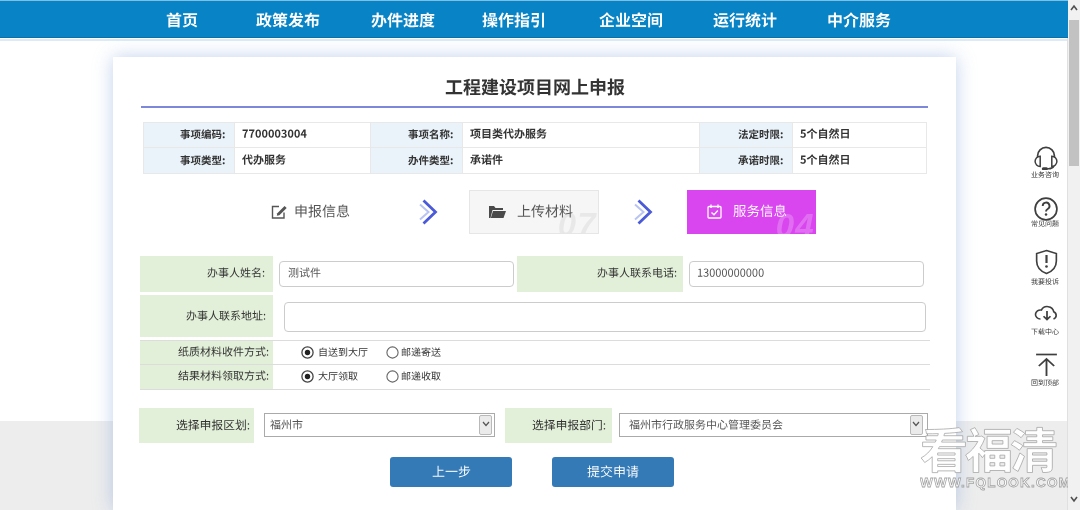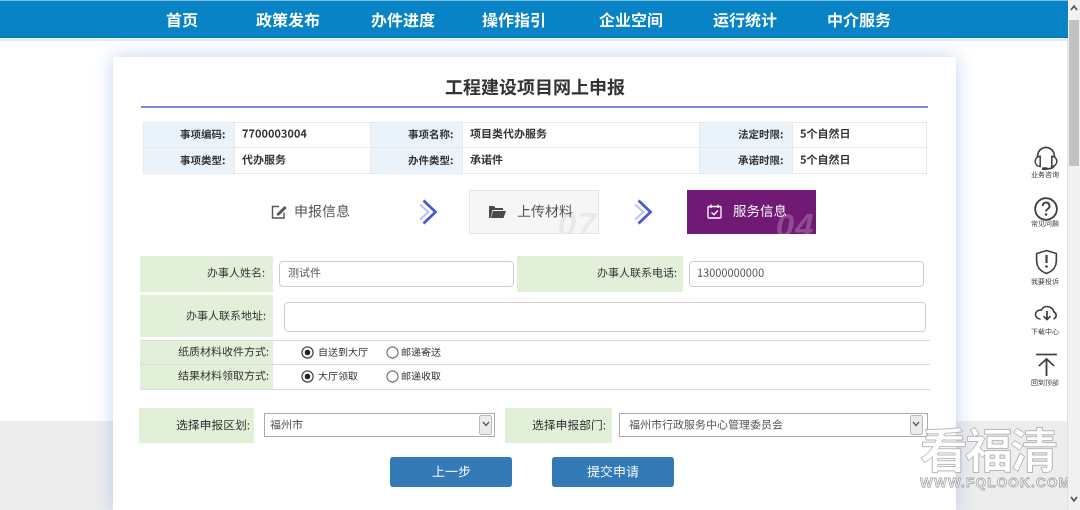--- a/index.html
+++ b/index.html
@@ -162,21 +162,21 @@
 <div style="position:absolute;left:800.0px;top:154.4px;z-index:5;line-height:0"><svg width="52" height="12" fill="#333333">
         <path transform="translate(0.0 9.7) scale(0.011000 -0.011000)" d="M277 -14C412 -14 535 81 535 246C535 407 432 480 307 480C273 480 247 474 218 460L232 617H501V741H105L85 381L152 338C196 366 220 376 263 376C337 376 388 328 388 242C388 155 334 106 257 106C189 106 136 140 94 181L26 87C82 32 159 -14 277 -14Z"></path>
         <path transform="translate(6.5 9.7) scale(0.011000 -0.011000)" d="M436 526V-88H561V526ZM498 851C396 681 214 558 23 486C57 453 92 406 111 369C256 436 395 533 504 658C660 496 785 421 894 368C912 408 950 454 983 482C867 527 730 601 576 752L606 800Z"></path>
         <path transform="translate(17.5 9.7) scale(0.011000 -0.011000)" d="M265 391H743V288H265ZM265 502V605H743V502ZM265 177H743V73H265ZM428 851C423 812 412 763 400 720H144V-89H265V-38H743V-87H870V720H526C542 755 558 795 573 835Z"></path>
         <path transform="translate(28.5 9.7) scale(0.011000 -0.011000)" d="M766 791C801 750 839 691 856 655L947 707C929 745 888 799 853 838ZM326 111C338 49 345 -33 345 -82L463 -65C462 -17 451 63 438 124ZM530 113C553 51 575 -29 582 -78L700 -55C692 -5 666 73 641 132ZM734 115C779 50 832 -38 854 -92L967 -41C942 14 886 99 841 159ZM151 150C119 81 68 1 28 -46L142 -93C183 -37 232 49 265 121ZM647 835V653H526C533 681 540 710 546 741L472 770L451 766H330L357 830L243 859C206 741 124 598 21 514C45 496 82 460 101 438C172 498 233 582 283 672H412C405 642 395 614 385 587C356 605 323 622 296 634L243 567C275 550 314 527 346 506C333 484 320 464 305 445C276 468 241 490 210 508L145 446C177 426 213 400 243 376C188 324 122 284 49 255C75 236 116 189 133 163C305 238 441 382 514 613V540H641C624 432 567 316 394 227C422 205 458 170 477 143C601 208 672 288 712 374C752 281 808 206 888 156C905 187 941 233 967 256C864 310 801 414 764 540H947V653H761V835Z"></path>
         <path transform="translate(39.5 9.7) scale(0.011000 -0.011000)" d="M277 335H723V109H277ZM277 453V668H723V453ZM154 789V-78H277V-12H723V-76H852V789Z"></path>
       </svg></div>
 <div class="abs" style="left:468.5px;top:190px;width:130px;height:44px;background:#f6f6f6;border:1px solid #e6e6e6;overflow:hidden;z-index:5">
       <span style="position:absolute;right:1px;bottom:-11px;font:italic bold 33px 'Liberation Sans',sans-serif;color:rgba(0,0,0,.055);letter-spacing:1px">07</span>
     </div>
-<div class="abs" style="left:686.5px;top:190px;width:129px;height:44px;background:#701a75;overflow:hidden;z-index:5">
+<div class="abs" style="left:686.5px;top:190px;width:129px;height:44px;background:#d946ef;overflow:hidden;z-index:5">
       <span style="position:absolute;right:1px;bottom:-11px;font:italic bold 33px 'Liberation Sans',sans-serif;color:rgba(255,255,255,.22);letter-spacing:1px">04</span>
     </div>
 <div style="position:absolute;left:294.0px;top:203.8px;z-index:6;line-height:0"><svg width="58" height="15" fill="#555555">
         <path transform="translate(0.0 12.3) scale(0.014000 -0.014000)" d="M186 420H458V267H186ZM186 490V636H458V490ZM816 420V267H536V420ZM816 490H536V636H816ZM458 840V708H112V138H186V195H458V-79H536V195H816V143H893V708H536V840Z"></path>
         <path transform="translate(14.0 12.3) scale(0.014000 -0.014000)" d="M423 806V-78H498V395H528C566 290 618 193 683 111C633 55 573 8 503 -27C521 -41 543 -65 554 -82C622 -46 681 1 732 56C785 0 845 -45 911 -77C923 -58 946 -28 963 -14C896 15 834 59 780 113C852 210 902 326 928 450L879 466L865 464H498V736H817C813 646 807 607 795 594C786 587 775 586 753 586C733 586 668 587 602 592C613 575 622 549 623 530C690 526 753 525 785 527C818 529 840 535 858 553C880 576 889 633 895 774C896 785 896 806 896 806ZM599 395H838C815 315 779 237 730 169C675 236 631 313 599 395ZM189 840V638H47V565H189V352L32 311L52 234L189 274V13C189 -4 183 -8 166 -9C152 -9 100 -10 44 -8C55 -29 65 -60 68 -80C148 -80 195 -78 224 -66C253 -54 265 -33 265 14V297L386 333L377 405L265 373V565H379V638H265V840Z"></path>
         <path transform="translate(28.0 12.3) scale(0.014000 -0.014000)" d="M382 531V469H869V531ZM382 389V328H869V389ZM310 675V611H947V675ZM541 815C568 773 598 716 612 680L679 710C665 745 635 799 606 840ZM369 243V-80H434V-40H811V-77H879V243ZM434 22V181H811V22ZM256 836C205 685 122 535 32 437C45 420 67 383 74 367C107 404 139 448 169 495V-83H238V616C271 680 300 748 323 816Z"></path>
         <path transform="translate(42.0 12.3) scale(0.014000 -0.014000)" d="M266 550H730V470H266ZM266 412H730V331H266ZM266 687H730V607H266ZM262 202V39C262 -41 293 -62 409 -62C433 -62 614 -62 639 -62C736 -62 761 -32 771 96C750 100 718 111 701 123C696 21 688 7 634 7C594 7 443 7 413 7C349 7 337 12 337 40V202ZM763 192C809 129 857 43 874 -12L945 20C926 75 877 159 830 220ZM148 204C124 141 85 55 45 0L114 -33C151 25 187 113 212 176ZM419 240C470 193 528 126 553 81L614 119C587 162 530 226 478 271H805V747H506C521 773 538 804 553 835L465 850C457 821 441 780 428 747H194V271H473Z"></path>
       </svg></div>
 <div style="position:absolute;left:517.0px;top:203.8px;z-index:6;line-height:0"><svg width="58" height="15" fill="#555555">
         <path transform="translate(0.0 12.3) scale(0.014000 -0.014000)" d="M427 825V43H51V-32H950V43H506V441H881V516H506V825Z"></path>

